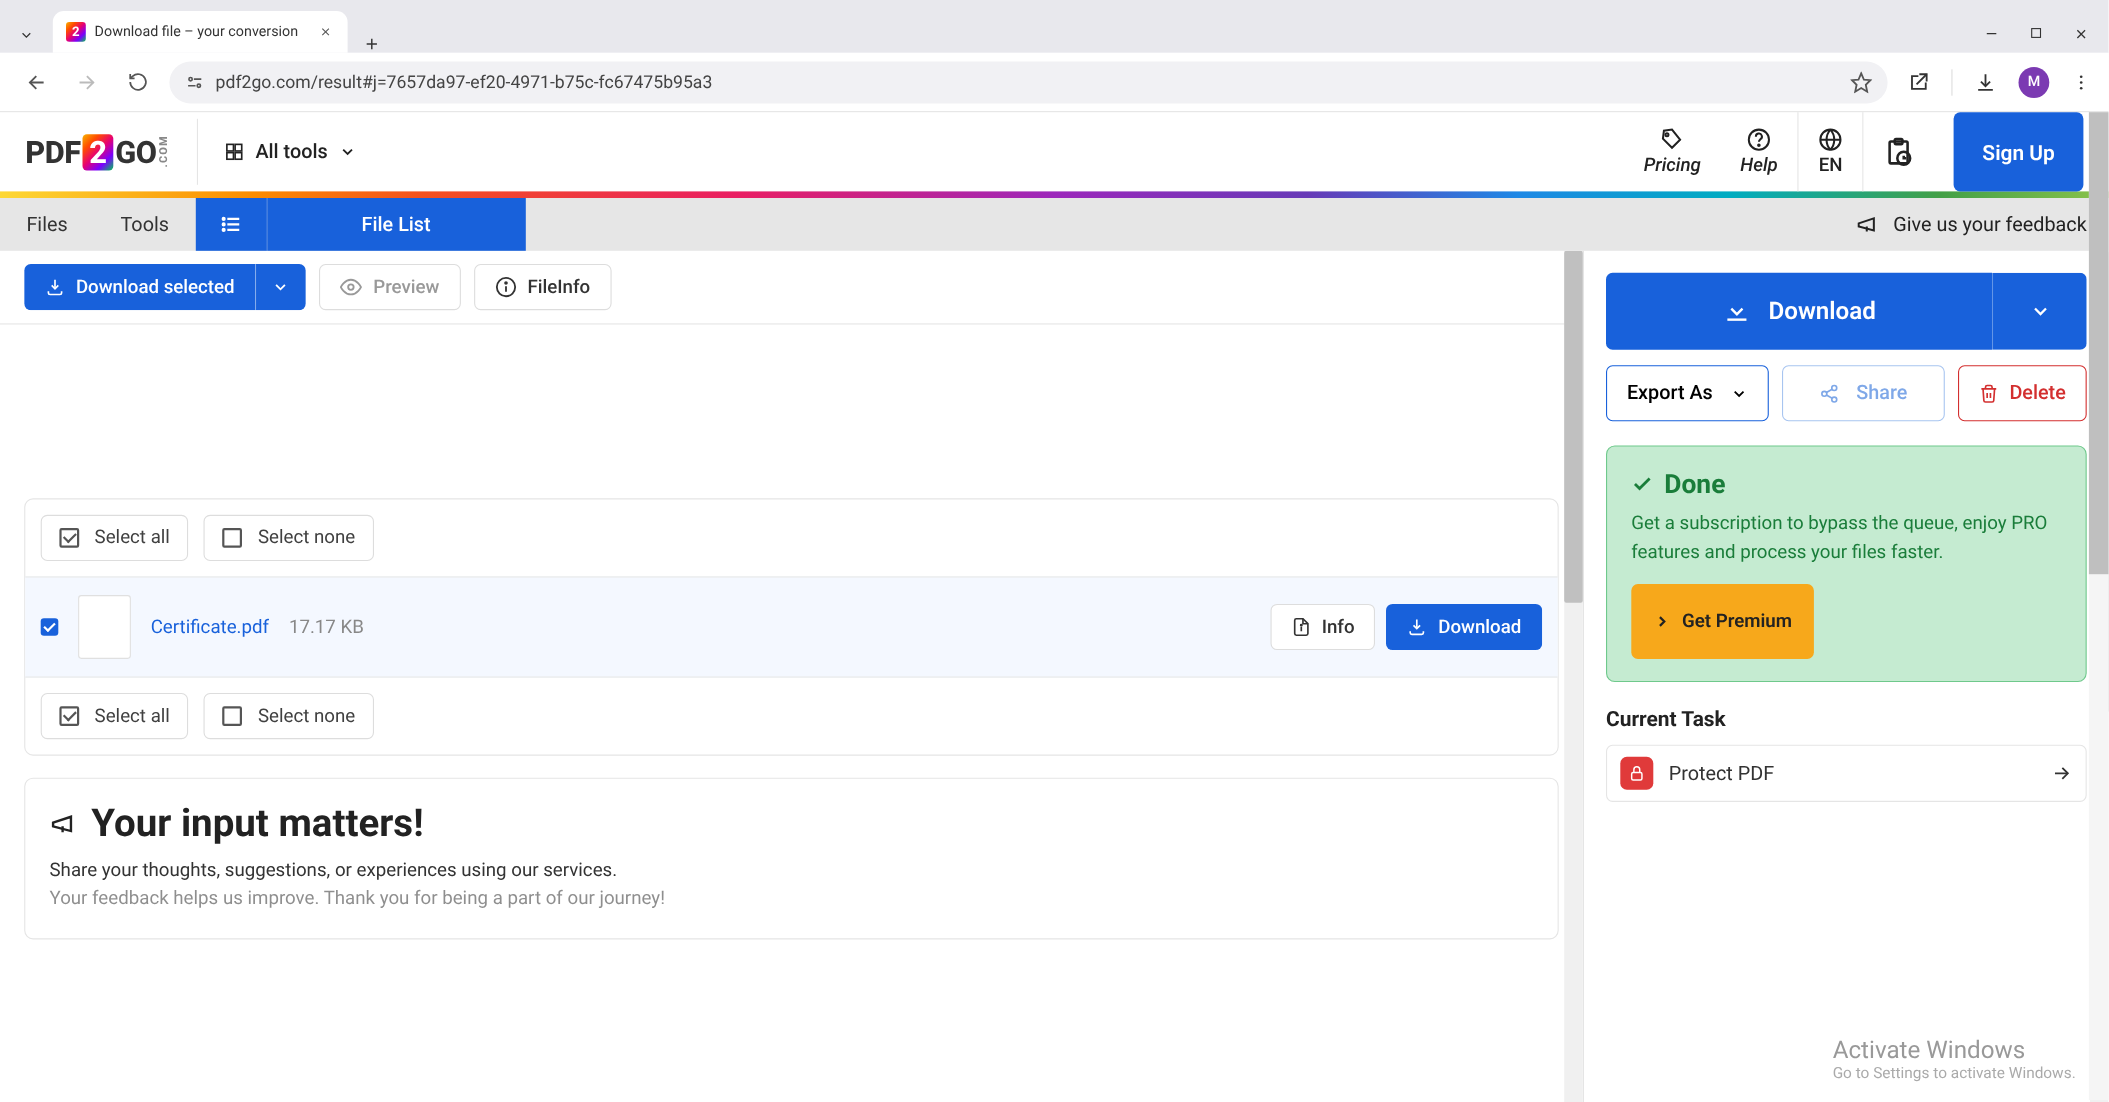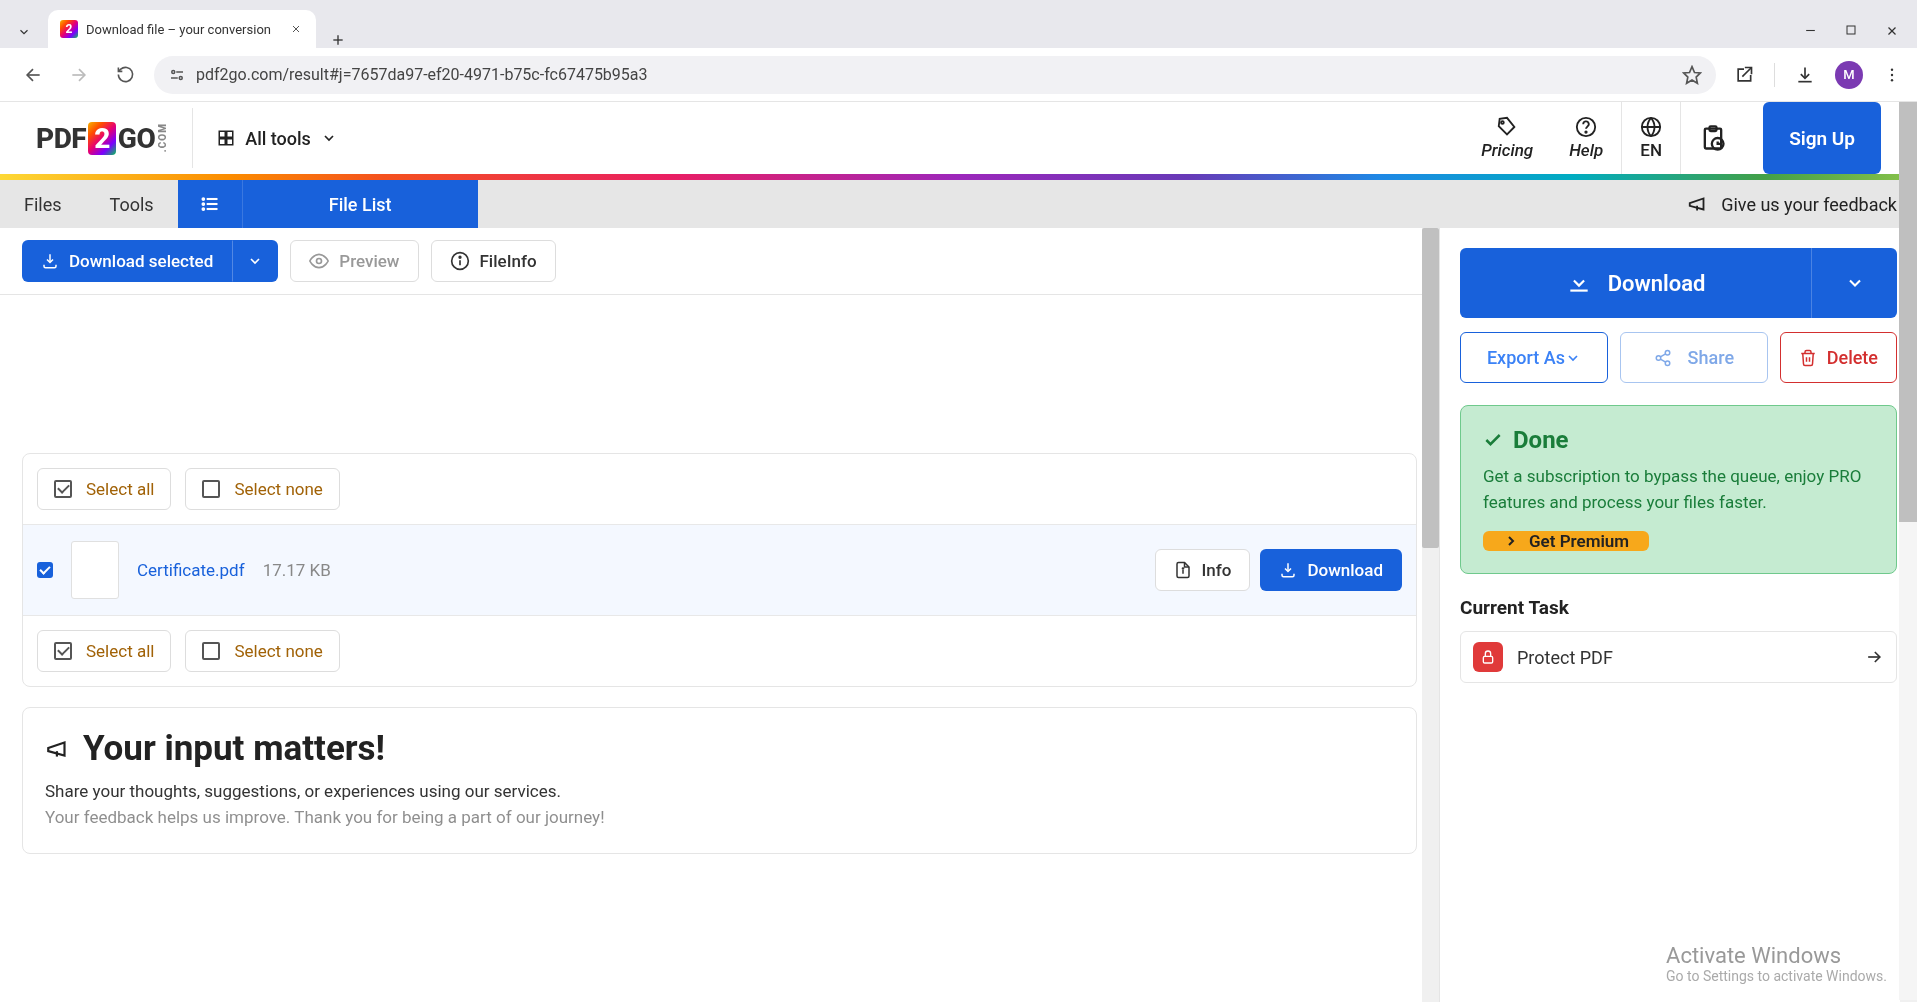--- a/index.html
+++ b/index.html
@@ -20,21 +20,21 @@
 .nav-btn.disabled { color: #bbb; }
 .url-box { flex: 1; background: #f1f1f4; border-radius: 20px; height: 38px; display: flex; align-items: center; padding: 0 14px; gap: 10px; }
 .site-info { color: #555; }
 .url-text { font-size: 16px; color: #444; }
 .star-btn { color: #555; margin-left: auto; }
 .right-icons { display: flex; align-items: center; gap: 20px; color: #333; margin-left: 6px; }
 .profile-circle { width: 28px; height: 28px; border-radius: 50%; background: #7b3ab2; color: #fff; display: flex; align-items: center; justify-content: center; font-size: 13px; font-weight: 500; }
 .vert-sep { width: 1px; height: 24px; background: #ddd; }
 
 
-.app-header { height: 72px; display: flex; align-items: center; padding: 0 36px; border-bottom-width: 0; }
+.app-header { height: 72px; display: flex; align-items: center; padding: 0 23px; border-bottom-width: 0; }
 .logo { display: flex; align-items: center; font-size: 28px; font-weight: 800; color: #333; letter-spacing: -0.5px; }
 .logo-2 { background: linear-gradient(135deg,#f7b500 0%,#ff4d00 25%,#e60073 50%,#7a00ff 75%,#00c853 100%); color: #fff; padding: 0 6px; margin: 0 2px; border-radius: 4px; }
 .logo-com { font-size: 10px; writing-mode: vertical-rl; transform: rotate(180deg); color: #888; margin-left: 2px; letter-spacing: 1px; }
 .header-sep { width: 1px; height: 60px; background: #e5e5e5; margin: 0 24px; }
 .all-tools { display: flex; align-items: center; gap: 10px; color: #222; font-size: 18px; font-weight: 500; }
 .header-right { margin-left: auto; display: flex; align-items: stretch; height: 100%; }
 .hr-item { display: flex; flex-direction: column; align-items: center; justify-content: center; padding: 0 18px; color: #222; font-size: 17px; font-weight: 500; border-left: 1px solid #e5e5e5; gap: 2px; }
 .hr-item.row { flex-direction: row; gap: 8px; }
 .hr-item.first { border-left: none; font-style: italic; }
 .signup-btn { background: #1861db; color: #fff; border-radius: 6px; padding: 12px 26px; font-size: 19px; font-weight: 600; margin-left: 18px; border: none; }
@@ -59,21 +59,21 @@
 .btn { display: inline-flex; align-items: center; gap: 10px; border-radius: 6px; padding: 10px 18px; font-size: 17px; font-weight: 500; cursor: pointer; border: 1px solid transparent; }
 .btn-primary { background: #1861db; color: #fff; }
 .btn-primary-drop { background: #1861db; color: #fff; padding: 10px 14px; border-left: 1px solid rgba(255,255,255,0.25); border-radius: 0 6px 6px 0; }
 .btn-combo-l { border-radius: 6px 0 0 6px; }
 .btn-outline-muted { background: #fff; border: 1px solid #ddd; color: #999; }
 .btn-outline { background: #fff; border: 1px solid #ddd; color: #333; }
 
 
 .file-panel { margin: 158px 22px 20px 22px; border: 1px solid #e5e5e5; border-radius: 8px; }
 .sel-row { display: flex; gap: 14px; padding: 14px; }
-.sel-btn { display: inline-flex; align-items: center; gap: 14px; border: 1px solid #ddd; background: #fff; border-radius: 6px; padding: 10px 16px; font-size: 17px; color: #a16207; }
+.sel-btn { display: inline-flex; align-items: center; gap: 14px; border: 1px solid #ddd; background: #fff; border-radius: 6px; padding: 10px 16px; font-size: 17px; color: #404040; }
 .ck-box { width: 18px; height: 18px; border: 2px solid #555; border-radius: 2px; display: inline-flex; align-items: center; justify-content: center; }
 .ck-box.checked::after { content: ""; width: 9px; height: 5px; border-left: 2px solid #555; border-bottom: 2px solid #555; transform: rotate(-45deg); margin-top: -3px; }
 .file-row { display: flex; align-items: center; gap: 18px; padding: 16px 14px; background: #f4f8ff; border-top: 1px solid #e8e8e8; border-bottom: 1px solid #e8e8e8; }
 .file-ck { width: 16px; height: 16px; background: #1861db; border-radius: 3px; display: flex; align-items: center; justify-content: center; }
 .file-ck::after { content: ""; width: 8px; height: 4px; border-left: 2px solid #fff; border-bottom: 2px solid #fff; transform: rotate(-45deg); margin-top: -2px; }
 .thumb { width: 48px; height: 58px; background: #fff; border: 1px solid #e0e0e0; border-radius: 3px; }
 .file-link { color: #1861db; font-size: 17px; }
 .file-size { color: #888; font-size: 17px; }
 .file-actions { margin-left: auto; display: flex; gap: 10px; }
 .btn-info { background: #fff; border: 1px solid #ddd; color: #333; padding: 10px 18px; }
@@ -81,28 +81,28 @@
 
 .fb-card { margin: 20px 22px; border: 1px solid #e5e5e5; border-radius: 8px; padding: 20px 22px; }
 .fb-title { display: flex; align-items: center; gap: 12px; font-size: 35px; font-weight: 700; color: #222; margin-bottom: 12px; }
 .fb-text { font-size: 17px; color: #333; margin-bottom: 6px; }
 
 
 .dl-combo { display: flex; margin-bottom: 14px; }
 .dl-main { flex: 1; background: #1861db; color: #fff; border-radius: 6px 0 0 6px; display: flex; align-items: center; justify-content: center; gap: 16px; font-size: 22px; font-weight: 600; padding: 22px; }
 .dl-drop { width: 86px; background: #1861db; color: #fff; border-left: 1px solid rgba(255,255,255,0.22); border-radius: 0 6px 6px 0; display: flex; align-items: center; justify-content: center; }
 .btn-row { display: flex; gap: 12px; margin-bottom: 22px; }
-.btn-out-blue { flex: 1; border: 1px solid #1861db; color: #3b82f6; background: #fff; border-radius: 6px; padding: 14px 18px; display: flex; align-items: center; justify-content: center; font-size: 18px; font-weight: 500; }
+.btn-out-blue { flex: 1; border: 1px solid #1861db; color: #000000; background: #fff; border-radius: 6px; padding: 14px 18px; display: flex; align-items: center; justify-content: space-between; font-size: 18px; font-weight: 500; }
 .btn-out-blue.light { border-color: #a8c5f0; color: #7fa8e8; justify-content: center; gap: 16px; }
 .btn-out-red { border: 1px solid #d32f2f; color: #d32f2f; background: #fff; border-radius: 6px; padding: 14px 18px; display: flex; align-items: center; gap: 10px; font-size: 18px; font-weight: 500; }
 
 .done-card { background: #c5ebd1; border: 1px solid #6fc98c; border-radius: 8px; padding: 20px 22px; }
 .done-title { display: flex; align-items: center; gap: 10px; font-size: 24px; font-weight: 700; color: #1a7d3a; margin-bottom: 10px; }
 .done-text { font-size: 17px; color: #1a7d3a; margin-bottom: 16px; line-height: 1.5; }
-.premium-btn { background: #f7a81b; color: #222; border: none; border-radius: 6px; padding: 0 20px; font-size: 17px; font-weight: 600; display: inline-flex; align-items: center; gap: 10px; }
+.premium-btn { background: #f7a81b; color: #222; border: none; border-radius: 6px; padding: 24px 20px; font-size: 17px; font-weight: 600; display: inline-flex; align-items: center; gap: 10px; }
 
 .task-title { font-size: 19px; font-weight: 700; color: #222; margin: 22px 0 12px; }
 .task-item { border: 1px solid #e5e5e5; border-radius: 6px; padding: 10px 12px; display: flex; align-items: center; gap: 14px; }
 .task-icon { width: 30px; height: 30px; background: #e03a3a; border-radius: 6px; display: flex; align-items: center; justify-content: center; color: #fff; }
 .task-label { font-size: 18px; color: #333; }
 .task-arrow { margin-left: auto; color: #333; }
 
 
 .watermark { position: absolute; bottom: 18px; right: 30px; text-align: left; color: #888; pointer-events: none; }
 .watermark .t1 { font-size: 22px; color: #999; }

